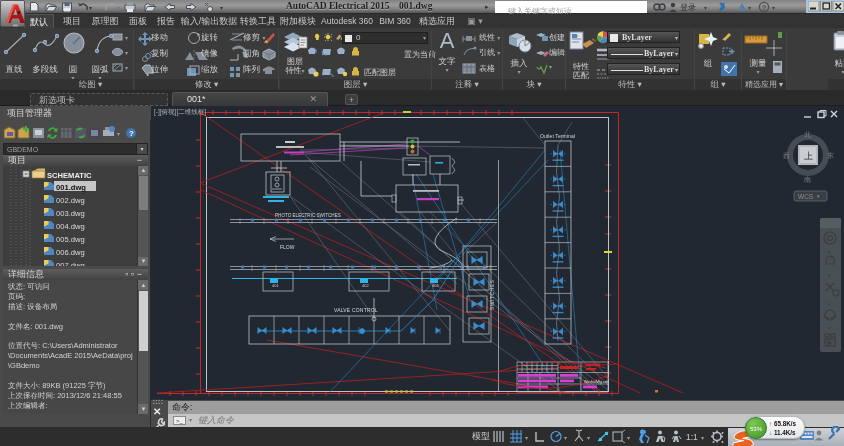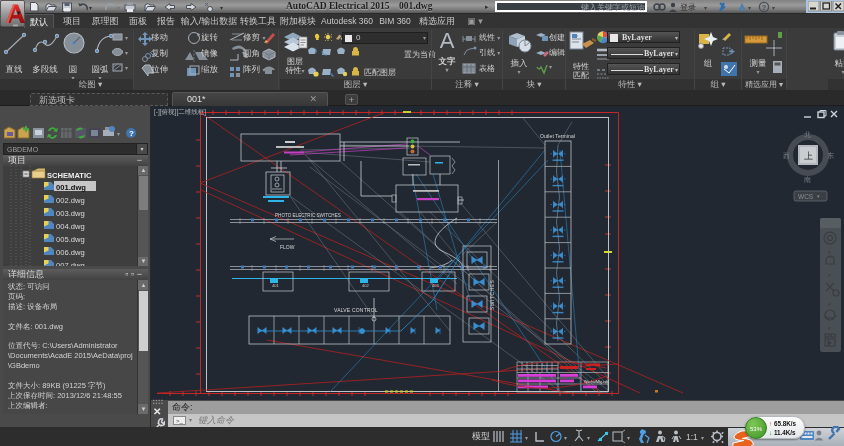--- a/index.html
+++ b/index.html
@@ -4,21 +4,21 @@
 *{margin:0;padding:0;box-sizing:border-box;}
 html,body{width:844px;height:446px;overflow:hidden;background:#000;}
 body{font-family:"Liberation Sans",sans-serif;}
 #app{position:relative;width:844px;height:446px;background:#2d2d2d;font-size:9px;color:#d6d6d6;}
 .abs{position:absolute;}
 
 #titlebar{left:0;top:0;width:844px;height:14px;background:linear-gradient(#828282,#9b9b9b 40%,#7a7a7a 75%,#565656);border-bottom:1px solid #2a2a2a;}
 #appbtn{left:0;top:0;width:25px;height:27px;background:linear-gradient(#d0d0d0,#9a9a9a 50%,#707070);border:1px solid #555;border-radius:2px;z-index:5;}
 #qat{left:28px;top:1px;height:12px;display:flex;gap:3px;align-items:center;}
 #title-text{left:286px;top:1px;font-weight:bold;font-size:9.5px;color:#1e1e1e;letter-spacing:0px;font-family:"Liberation Serif",serif;text-shadow:0 1px 0 rgba(255,255,255,.35);}
-#searchbox{left:495px;top:1px;width:152px;height:11px;background:#3a3f45;border:2px solid #ffffff;color:#9aa0a6;font-size:8px;line-height:10px;padding-left:17px;text-align:right;}
+#searchbox{left:495px;top:1px;width:152px;height:11px;background:#3a3f45;border:6px solid #ffffff;color:#9aa0a6;font-size:8px;line-height:10px;padding-left:7px;}
 
 #tabrow{left:0;top:14px;width:844px;height:14px;background:#333333;}
 .rtab{position:absolute;top:0;height:14px;line-height:14px;color:#c9c9c9;font-size:9px;text-align:center;}
 .rtab.act{background:#3e3e3e;border:1px solid #555;border-bottom:none;color:#efefef;}
 
 #ribbon{left:0;top:28px;width:844px;height:63px;background:#3b3b3b;border-bottom:1px solid #2a2a2a;}
 .rpanel{position:absolute;top:0;height:62px;}
 .rpanel .plabel{position:absolute;left:0;right:0;bottom:0;height:11px;background:#323232;color:#bdbdbd;text-align:center;font-size:8.5px;line-height:11px;}
 .psep{position:absolute;top:2px;bottom:1px;width:1px;background:#2b2b2b;border-right:1px solid #454545;}
 .big{position:absolute;text-align:center;color:#d2d2d2;font-size:8.5px;}
@@ -202,20 +202,21 @@
   </svg>
   <div class="sm" style="left:16px;top:4px;">移动</div>
   <div class="sm" style="left:16px;top:20px;">复制</div>
   <div class="sm" style="left:16px;top:36px;">拉伸</div>
   <div class="sm" style="left:66px;top:4px;">旋转</div>
   <div class="sm" style="left:66px;top:20px;">镜像</div>
   <div class="sm" style="left:66px;top:36px;">缩放</div>
   <div class="sm" style="left:108px;top:4px;">修剪 <span style="color:#999;font-size:6px;">▾</span></div>
   <div class="sm" style="left:108px;top:20px;">圆角 <span style="color:#999;font-size:6px;">▾</span></div>
   <div class="sm" style="left:108px;top:36px;">阵列 <span style="color:#999;font-size:6px;">▾</span></div>
+  <div class="plabel">修改 ▾</div>
  </div>
  <div class="psep" style="left:278px;"></div>
 
  <div class="rpanel" style="left:280px;width:151px;">
   <svg class="abs" style="left:2px;top:2px;" width="26" height="26">
    <g>
             <path d="M2 7 l9-4.5 9 4.5 -9 4.5z" fill="#8fa8c0"></path>
             <path d="M2 12 l9-4.5 9 4.5 -9 4.5z" fill="#b6c6d6"></path>
             <path d="M2 17 l9-4.5 9 4.5 -9 4.5z" fill="#d8e2ec"></path>
    <rect x="17" y="7" width="8" height="11" fill="#e8e8e8" stroke="#888" stroke-width=".7"></rect>
@@ -257,21 +258,21 @@
    </g>
   </svg>
   <div class="sm" style="left:84px;top:21px;font-size:8px;margin-left:40px;">置为当前</div>
   <div class="sm" style="left:84px;top:39px;font-size:8px;">匹配图层</div>
   <div class="plabel">图层 ▾</div>
  </div>
  <div class="psep" style="left:431px;"></div>
 
  <div class="rpanel" style="left:432px;width:70px;">
   <div class="big" style="left:2px;top:2px;width:26px;font-size:22px;color:#b3bac4;line-height:22px;">A</div>
-  <div class="big" style="left:2px;top:28px;width:26px;font-weight:bold;">文字<div style="font-size:6px;color:#999;line-height:5px;">▾</div></div>
+  <div class="big" style="left:2px;top:28px;width:26px;">文字<div style="font-size:6px;color:#999;line-height:5px;">▾</div></div>
   <svg class="abs" style="left:30px;top:3px;" width="16" height="44">
    <g stroke="#a6aeb9" fill="none">
     <path d="M1 8 l12 0 m-12-3 l0 6 m12-6 l0 6" stroke="#868e98"></path>
             <rect x="4" y="5" width="6" height="5" fill="#868e98" stroke="none"></rect>
     <path d="M2 24 q2-6 6-6 l5-1" stroke="#868e98"></path>
             <circle cx="13" cy="17" r="1.5" fill="#7094b8" stroke="none"></circle>
     <g transform="translate(1,33)">
               <rect x="0" y="0" width="12" height="9" fill="#868e98"></rect>
               <path d="M0 3 l12 0 m0-3 l0 9 m-4-9 l0 9 m-4-9 l0 9 m-4-9 l0 9" stroke="#5d6671" stroke-width=".8"></path>
             </g>
@@ -409,20 +410,21 @@
  </div>
 </div>
 
 <div id="filetabs" class="abs">
  <div class="abs" style="left:30px;top:2px;width:138px;height:13px;border:1px dashed #5a5a5a;background:#323232;color:#bbb;line-height:12px;padding-left:8px;border-radius:2px 2px 0 0;">新选项卡</div>
  <div class="abs" style="left:172px;top:1px;width:156px;height:14px;background:linear-gradient(#454545,#383838);border:1px solid #555;border-bottom:none;color:#e2e2e2;line-height:13px;padding-left:14px;border-radius:2px 2px 0 0;">001*<span style="position:absolute;right:10px;color:#999;">✕</span></div>
  <div class="abs" style="left:345px;top:3px;width:13px;height:11px;background:#3d3d3d;border:1px solid #555;border-radius:2px;color:#aaa;text-align:center;line-height:10px;font-size:9px;">+</div>
 </div>
 
 <div id="leftpanel" class="abs">
+ <div class="abs" style="left:0;top:0px;width:151px;height:14px;background:#4a4a4a;color:#d5d5d5;padding-left:7px;line-height:15px;font-size:9px;">项目管理器</div>
  <svg class="abs" style="left:4px;top:20px;" width="140" height="16">
   <g>
    <path d="M0 4 l5-3 6 3 0 8 -11 0z" fill="#c9a34e" stroke="#8a6a28"></path>
           <rect x="3" y="6" width="6" height="4" fill="#6a5a9a"></rect>
    <g transform="translate(14,0)">
             <path d="M0 4 l5-3 6 3 0 8 -11 0z" fill="#c9a34e" stroke="#8a6a28"></path>
             <path d="M8 0 l0 6 m-3-3 l6 0" stroke="#3fae3f" stroke-width="2"></path>
           </g>
    <g transform="translate(29,0)">
             <rect x="0" y="2" width="11" height="10" fill="#8a939e"></rect>

